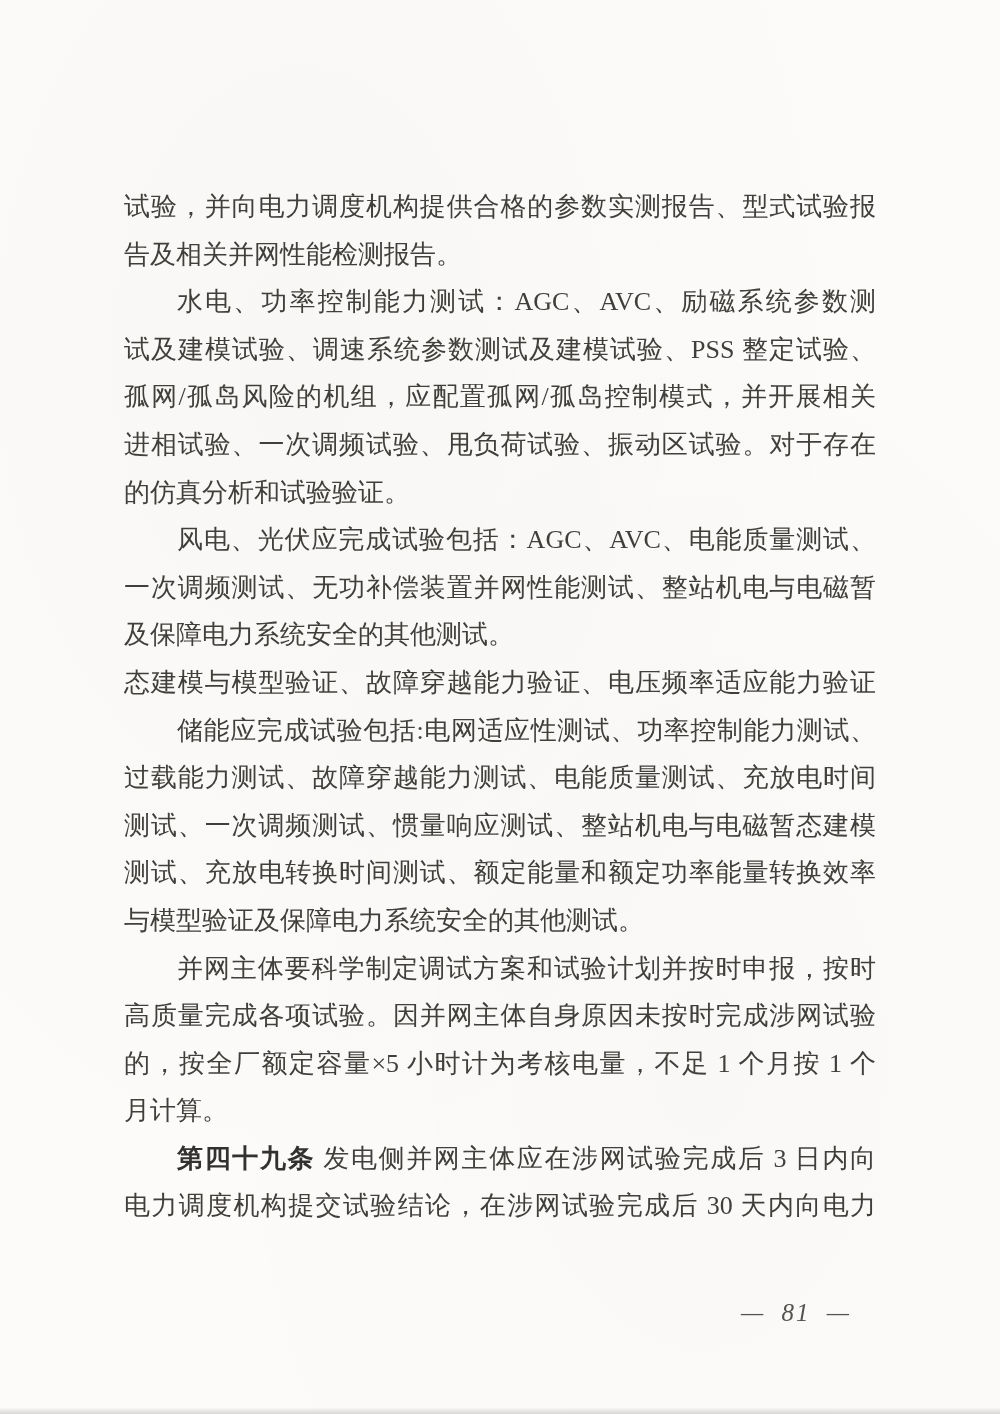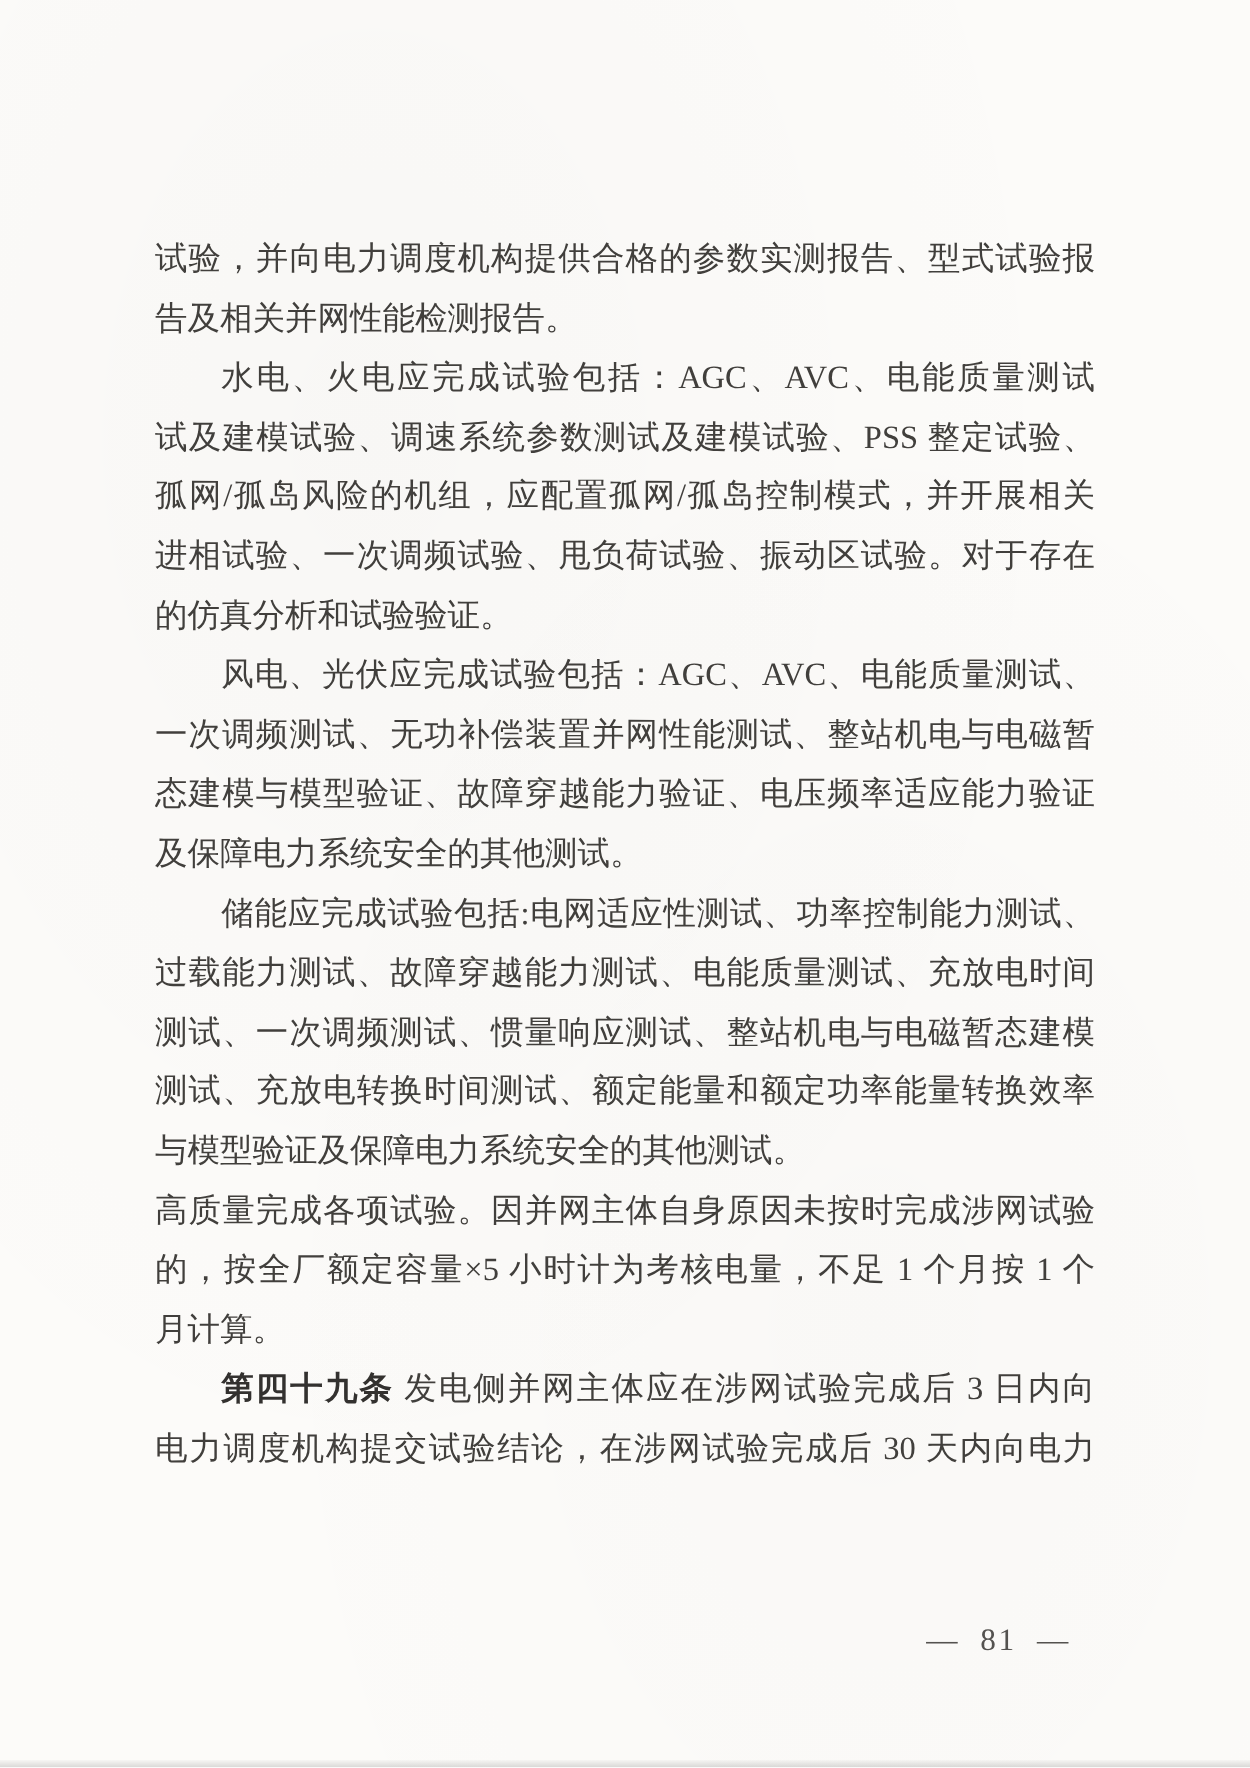--- a/index.html
+++ b/index.html
@@ -46,51 +46,53 @@
   .footer {
     position: absolute;
     left: 741px;
     top: 1297px;
     font-size: 25px;
     line-height: 32px;
     color: #54524f;
     letter-spacing: 2px;
     word-spacing: 8px;
     white-space: nowrap;
+    font-style: italic;
   }
   .scan-edge-bottom {
     position: absolute;
     left: 0;
     bottom: 0;
     width: 100%;
     height: 6px;
     background: linear-gradient(to bottom, rgba(0,0,0,0.02), rgba(0,0,0,0.14));
   }
 </style>
 </head>
 <body>
 
 <div class="page">
   <div class="text-block" id="lines">
       <div class="line">试验，并向电力调度机构提供合格的参数实测报告、型式试验报</div>
       <div class="line end">告及相关并网性能检测报告。</div>
-      <div class="line indent">水电、火电应完成试验包括：AGC、AVC、电能质量测试</div>
+      <div class="line indent">水电、功率控制能力测试：AGC、AVC、励磁系统参数测</div>
       <div class="line">试及建模试验、调速系统参数测试及建模试验、PSS 整定试验、</div>
       <div class="line">孤网/孤岛风险的机组，应配置孤网/孤岛控制模式，并开展相关</div>
       <div class="line">进相试验、一次调频试验、甩负荷试验、振动区试验。对于存在</div>
       <div class="line end">的仿真分析和试验验证。</div>
       <div class="line indent">风电、光伏应完成试验包括：AGC、AVC、电能质量测试、</div>
       <div class="line">一次调频测试、无功补偿装置并网性能测试、整站机电与电磁暂</div>
+      <div class="line end">及保障电力系统安全的其他测试。</div>
       <div class="line">态建模与模型验证、故障穿越能力验证、电压频率适应能力验证</div>
-      <div class="line end">及保障电力系统安全的其他测试。</div>
       <div class="line indent">储能应完成试验包括:电网适应性测试、功率控制能力测试、</div>
       <div class="line">过载能力测试、故障穿越能力测试、电能质量测试、充放电时间</div>
       <div class="line">测试、一次调频测试、惯量响应测试、整站机电与电磁暂态建模</div>
       <div class="line">测试、充放电转换时间测试、额定能量和额定功率能量转换效率</div>
       <div class="line end">与模型验证及保障电力系统安全的其他测试。</div>
+      <div class="line indent">并网主体要科学制定调试方案和试验计划并按时申报，按时</div>
       <div class="line">高质量完成各项试验。因并网主体自身原因未按时完成涉网试验</div>
       <div class="line">的，按全厂额定容量×5 小时计为考核电量，不足 1 个月按 1 个</div>
       <div class="line end">月计算。</div>
       <div class="line indent"><b>第四十九条</b> 发电侧并网主体应在涉网试验完成后 3 日内向</div>
       <div class="line">电力调度机构提交试验结论，在涉网试验完成后 30 天内向电力</div>
     </div>
   <div class="footer">— 81 —</div>
   <div class="scan-edge-bottom"></div>
 </div>
 

